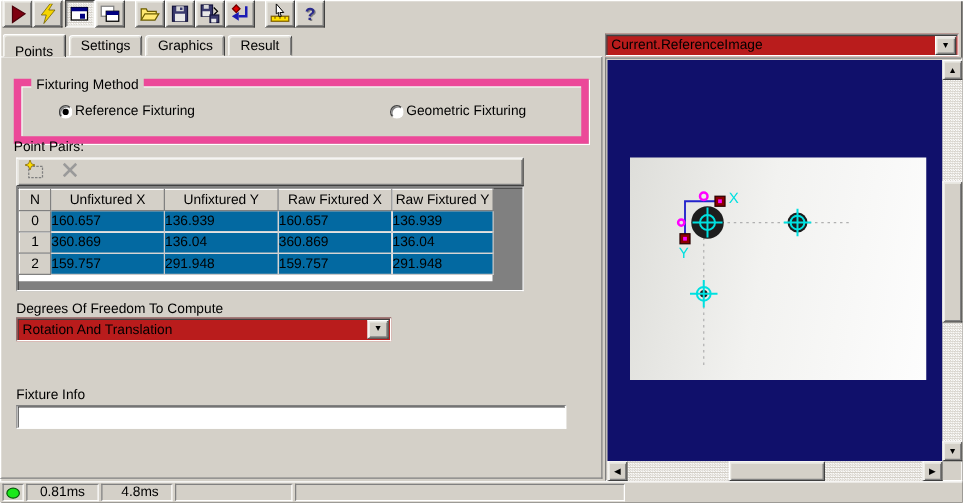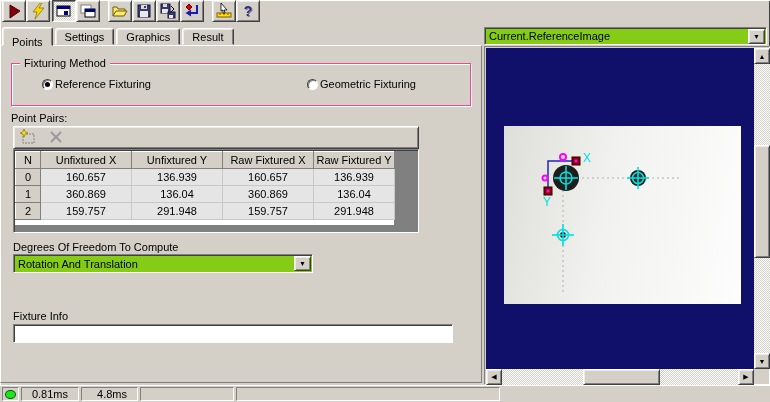--- a/index.html
+++ b/index.html
@@ -28,46 +28,46 @@
   .tabbar { position:absolute; left:2px; top:28px; height:18px; display:flex; }
   .tab { height:17px; padding:2px 9px 0 9px; margin-right:2px; background:#d4d0c8;
          border:1px solid; border-color:#ffffff #404040 transparent #ffffff;
          border-radius:3px 3px 0 0; box-shadow: inset 1px 1px 0 #ecebe5, inset -1px 0 0 #808080; }
   .tab.active { height:19px; margin-top:-1px; padding-top:8px; z-index:5; position:relative; }
 
   
   .left-panel { position:absolute; left:0; top:45px; width:482px; height:338px; background:#d4d0c8;
                 border:1px solid; border-color:#ffffff #808080 #808080 #ffffff; }
 
-  .groupbox { position:absolute; left:10px; top:17px; width:460px; height:43px;
-              border:1px solid #ec4899; box-shadow: inset 1px 1px 0 #ffffff, 1px 1px 0 #ffffff; }
+  .groupbox { position:absolute; left:10px; top:17px; width:460px; height:52px;
+              border:6px solid #ec4899; box-shadow: inset 1px 1px 0 #ffffff, 1px 1px 0 #ffffff; }
   .groupbox .legend { position:absolute; top:-7px; left:8px; background:#d4d0c8; padding:0 4px; }
   .radio-row { position:absolute; top:14px; left:0; width:100%; }
   .radio { position:absolute; display:flex; align-items:center; gap:2px; }
   .radio .bullet { width:11px; height:11px; border-radius:50%; background:#fff;
                    border:1px solid; border-color:#404040 #ffffff #ffffff #404040;
                    box-shadow: inset 1px 1px 0 #808080; position:relative; }
   .radio.checked .bullet::after { content:""; position:absolute; left:2px; top:2px; width:5px; height:5px;
                    border-radius:50%; background:#000; }
 
   .pp-label { position:absolute; left:10px; top:66px; }
   .pp-toolbar { position:absolute; left:12px; top:80px; width:406px; height:23px; display:flex; align-items:center; padding-left:3px; gap:6px; }
   .pp-tool { width:22px; height:18px; display:flex; align-items:center; justify-content:center; }
 
   .pp-grid-wrap { position:absolute; left:12px; top:103px; width:406px; height:84px; background:#808080;
                   border:1px solid; border-color:#808080 #ffffff #ffffff #808080; box-shadow: inset 1px 1px 0 #404040; overflow:hidden; }
   .pp-white { position:absolute; left:1px; top:1px; width:379px; background:#ffffff; padding-bottom:5px; }
   table.pp { border-collapse:collapse; table-layout:fixed; width:379px; }
   table.pp th, table.pp td { height:17px; padding:0; font-weight:normal; font-size:11px; overflow:hidden; white-space:nowrap; }
   table.pp .hdr { background:#d4d0c8; border:1px solid; border-color:#ffffff #808080 #808080 #ffffff; text-align:center; }
-  table.pp td.val { background:#e5e5e5; border:1px solid #c8c8c8; text-align:center; }
+  table.pp td.val { background:#0369a1; border:1px solid #c8c8c8; text-align:left; }
   col.c0{width:25px} col.c1{width:91px} col.c2{width:91px} col.c3{width:91px} col.c4{width:81px}
 
   .dof-label { position:absolute; left:12px; top:195px; }
-  .combo { position:absolute; height:19px; background:#84cc16; display:flex; align-items:center;
+  .combo { position:absolute; height:19px; background:#b91c1c; display:flex; align-items:center;
            border:1px solid; border-color:#808080 #ffffff #ffffff #808080; box-shadow: inset 1px 1px 0 #404040; }
   .combo .val { flex:1; padding-left:4px; overflow:hidden; white-space:nowrap; }
   .combo .drop { width:17px; height:15px; margin:1px; display:flex; align-items:center; justify-content:center;
                  font-size:7px; border:1px solid; border-color:#ffffff #404040 #404040 #ffffff;
                  box-shadow: inset 1px 1px 0 #ecebe5, inset -1px -1px 0 #808080; background:#d4d0c8; }
   .combo-dof { left:12px; top:208px; width:300px; }
 
   .grab-btn { position:absolute; left:12px; top:235px; width:301px; height:22px;
               display:flex; align-items:center; justify-content:center; }
   .fi-label { position:absolute; left:12px; top:264px; }

